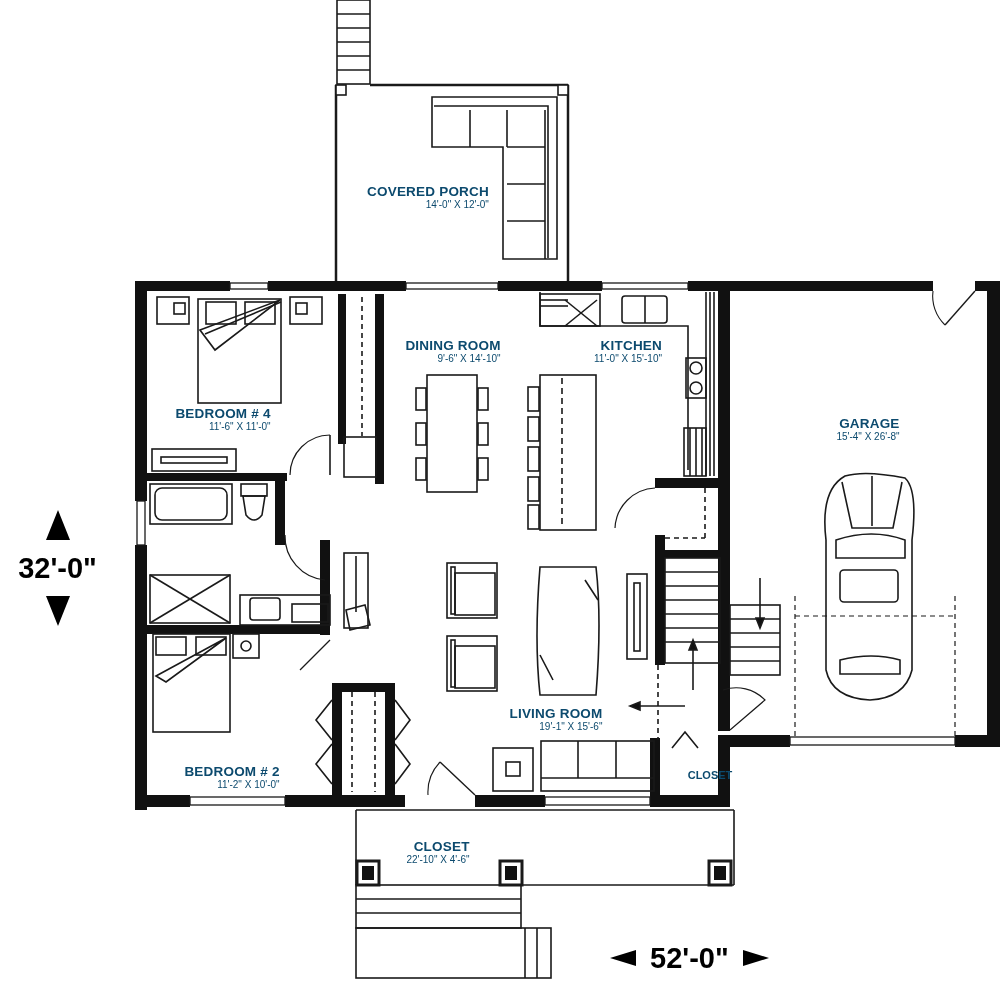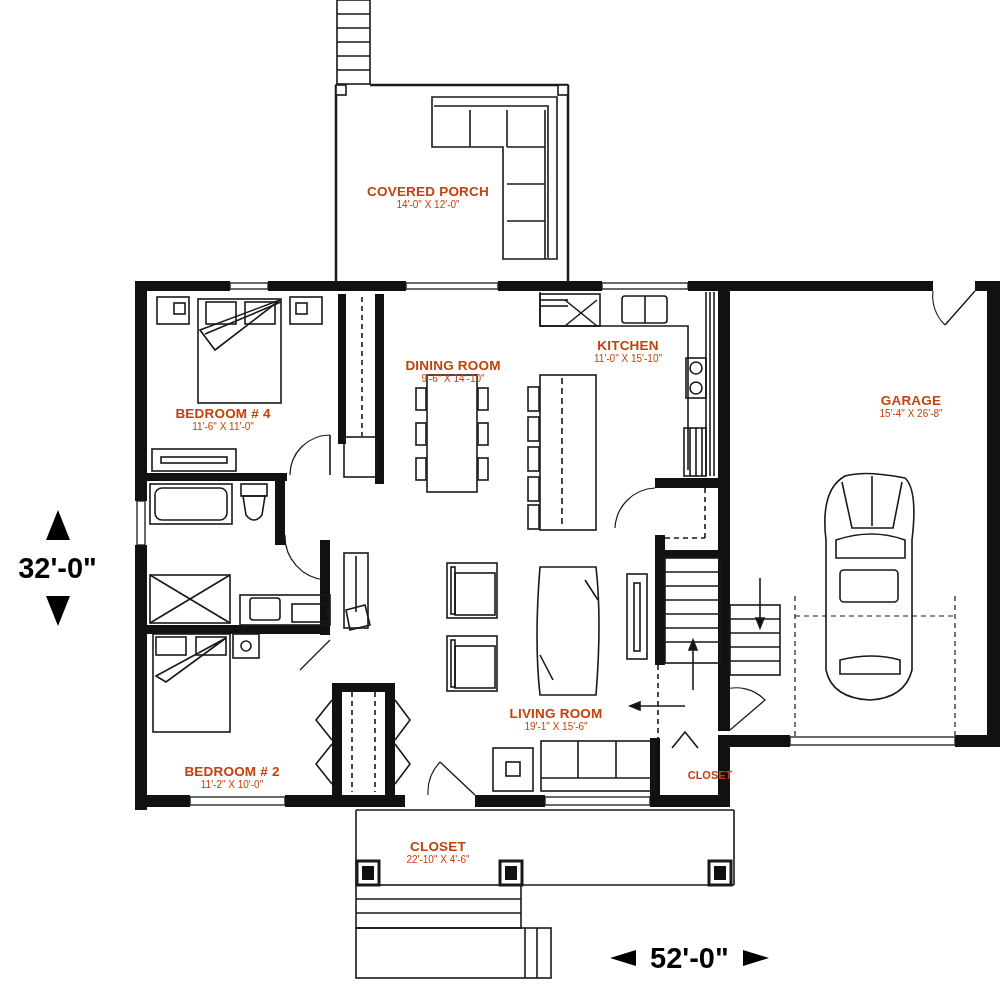--- a/index.html
+++ b/index.html
@@ -1,18 +1,18 @@
 <!DOCTYPE html>
 <html><head>
 <meta charset="utf-8">
 <style>
   html, body { margin: 0; padding: 0; background: #ffffff; }
   body { width: 1000px; height: 984px; position: relative; overflow: hidden; font-family: "Liberation Sans", sans-serif; }
   #plan { position: absolute; left: 0; top: 0; width: 1000px; height: 984px; }
-  .lbl { position: absolute; text-align: center; color: #c2410c; white-space: nowrap; transform: translateX(-50%); }
+  .lbl { position: absolute; text-align: right; color: #0c4a6e; white-space: nowrap; transform: translateX(-50%); }
   .lbl .nm { font-weight: bold; font-size: 13.5px; letter-spacing: 0.2px; display: block; line-height: 15px; }
   .lbl .dm { font-size: 10px; display: block; line-height: 12px; }
   .closet { font-weight: bold; font-size: 11px; padding-left: 32px; }
   .dimv { position: absolute; left: 10px; top: 510px; width: 95px; text-align: center; }
   .dimv .tri-up { width: 0; height: 0; margin: 0 auto; border-left: 12px solid transparent; border-right: 12px solid transparent; border-bottom: 30px solid #000; }
   .dimv .tri-down { width: 0; height: 0; margin: 0 auto; border-left: 12px solid transparent; border-right: 12px solid transparent; border-top: 30px solid #000; }
   .dimv .txt { font-weight: bold; font-size: 29px; line-height: 36px; margin: 10px 0; color: #000; }
   .dimh { position: absolute; left: 610px; top: 938px; height: 40px; display: flex; align-items: center; gap: 14px; }
   .dimh .tri-l { width: 0; height: 0; border-top: 8px solid transparent; border-bottom: 8px solid transparent; border-right: 26px solid #000; }
   .dimh .tri-r { width: 0; height: 0; border-top: 8px solid transparent; border-bottom: 8px solid transparent; border-left: 26px solid #000; }
@@ -271,33 +271,33 @@
       <line x1="525" y1="928" x2="525" y2="978"></line>
       <line x1="537" y1="928" x2="537" y2="978"></line>
     </g>
   </g>
 </svg>
 
 <div class="lbl" style="left:428px; top:184px;">
   <span class="nm">COVERED PORCH</span>
   <span class="dm">14'-0" X 12'-0"</span>
 </div>
-<div class="lbl" style="left:453px; top:358px;">
+<div class="lbl" style="left:453px; top:338px;">
   <span class="nm">DINING ROOM</span>
   <span class="dm">9'-6" X 14'-10"</span>
 </div>
 <div class="lbl" style="left:628px; top:338px;">
   <span class="nm">KITCHEN</span>
   <span class="dm">11'-0" X 15'-10"</span>
 </div>
 <div class="lbl" style="left:223px; top:406px;">
   <span class="nm">BEDROOM # 4</span>
   <span class="dm">11'-6" X 11'-0"</span>
 </div>
-<div class="lbl" style="left:868px; top:393px;margin-left:43px;">
+<div class="lbl" style="left:868px; top:416px;">
   <span class="nm">GARAGE</span>
   <span class="dm">15'-4" X 26'-8"</span>
 </div>
 <div class="lbl" style="left:556px; top:706px;">
   <span class="nm">LIVING ROOM</span>
   <span class="dm">19'-1" X 15'-6"</span>
 </div>
 <div class="lbl" style="left:232px; top:752px;margin-top:12px;">
   <span class="nm">BEDROOM # 2</span>
   <span class="dm">11'-2" X 10'-0"</span>

